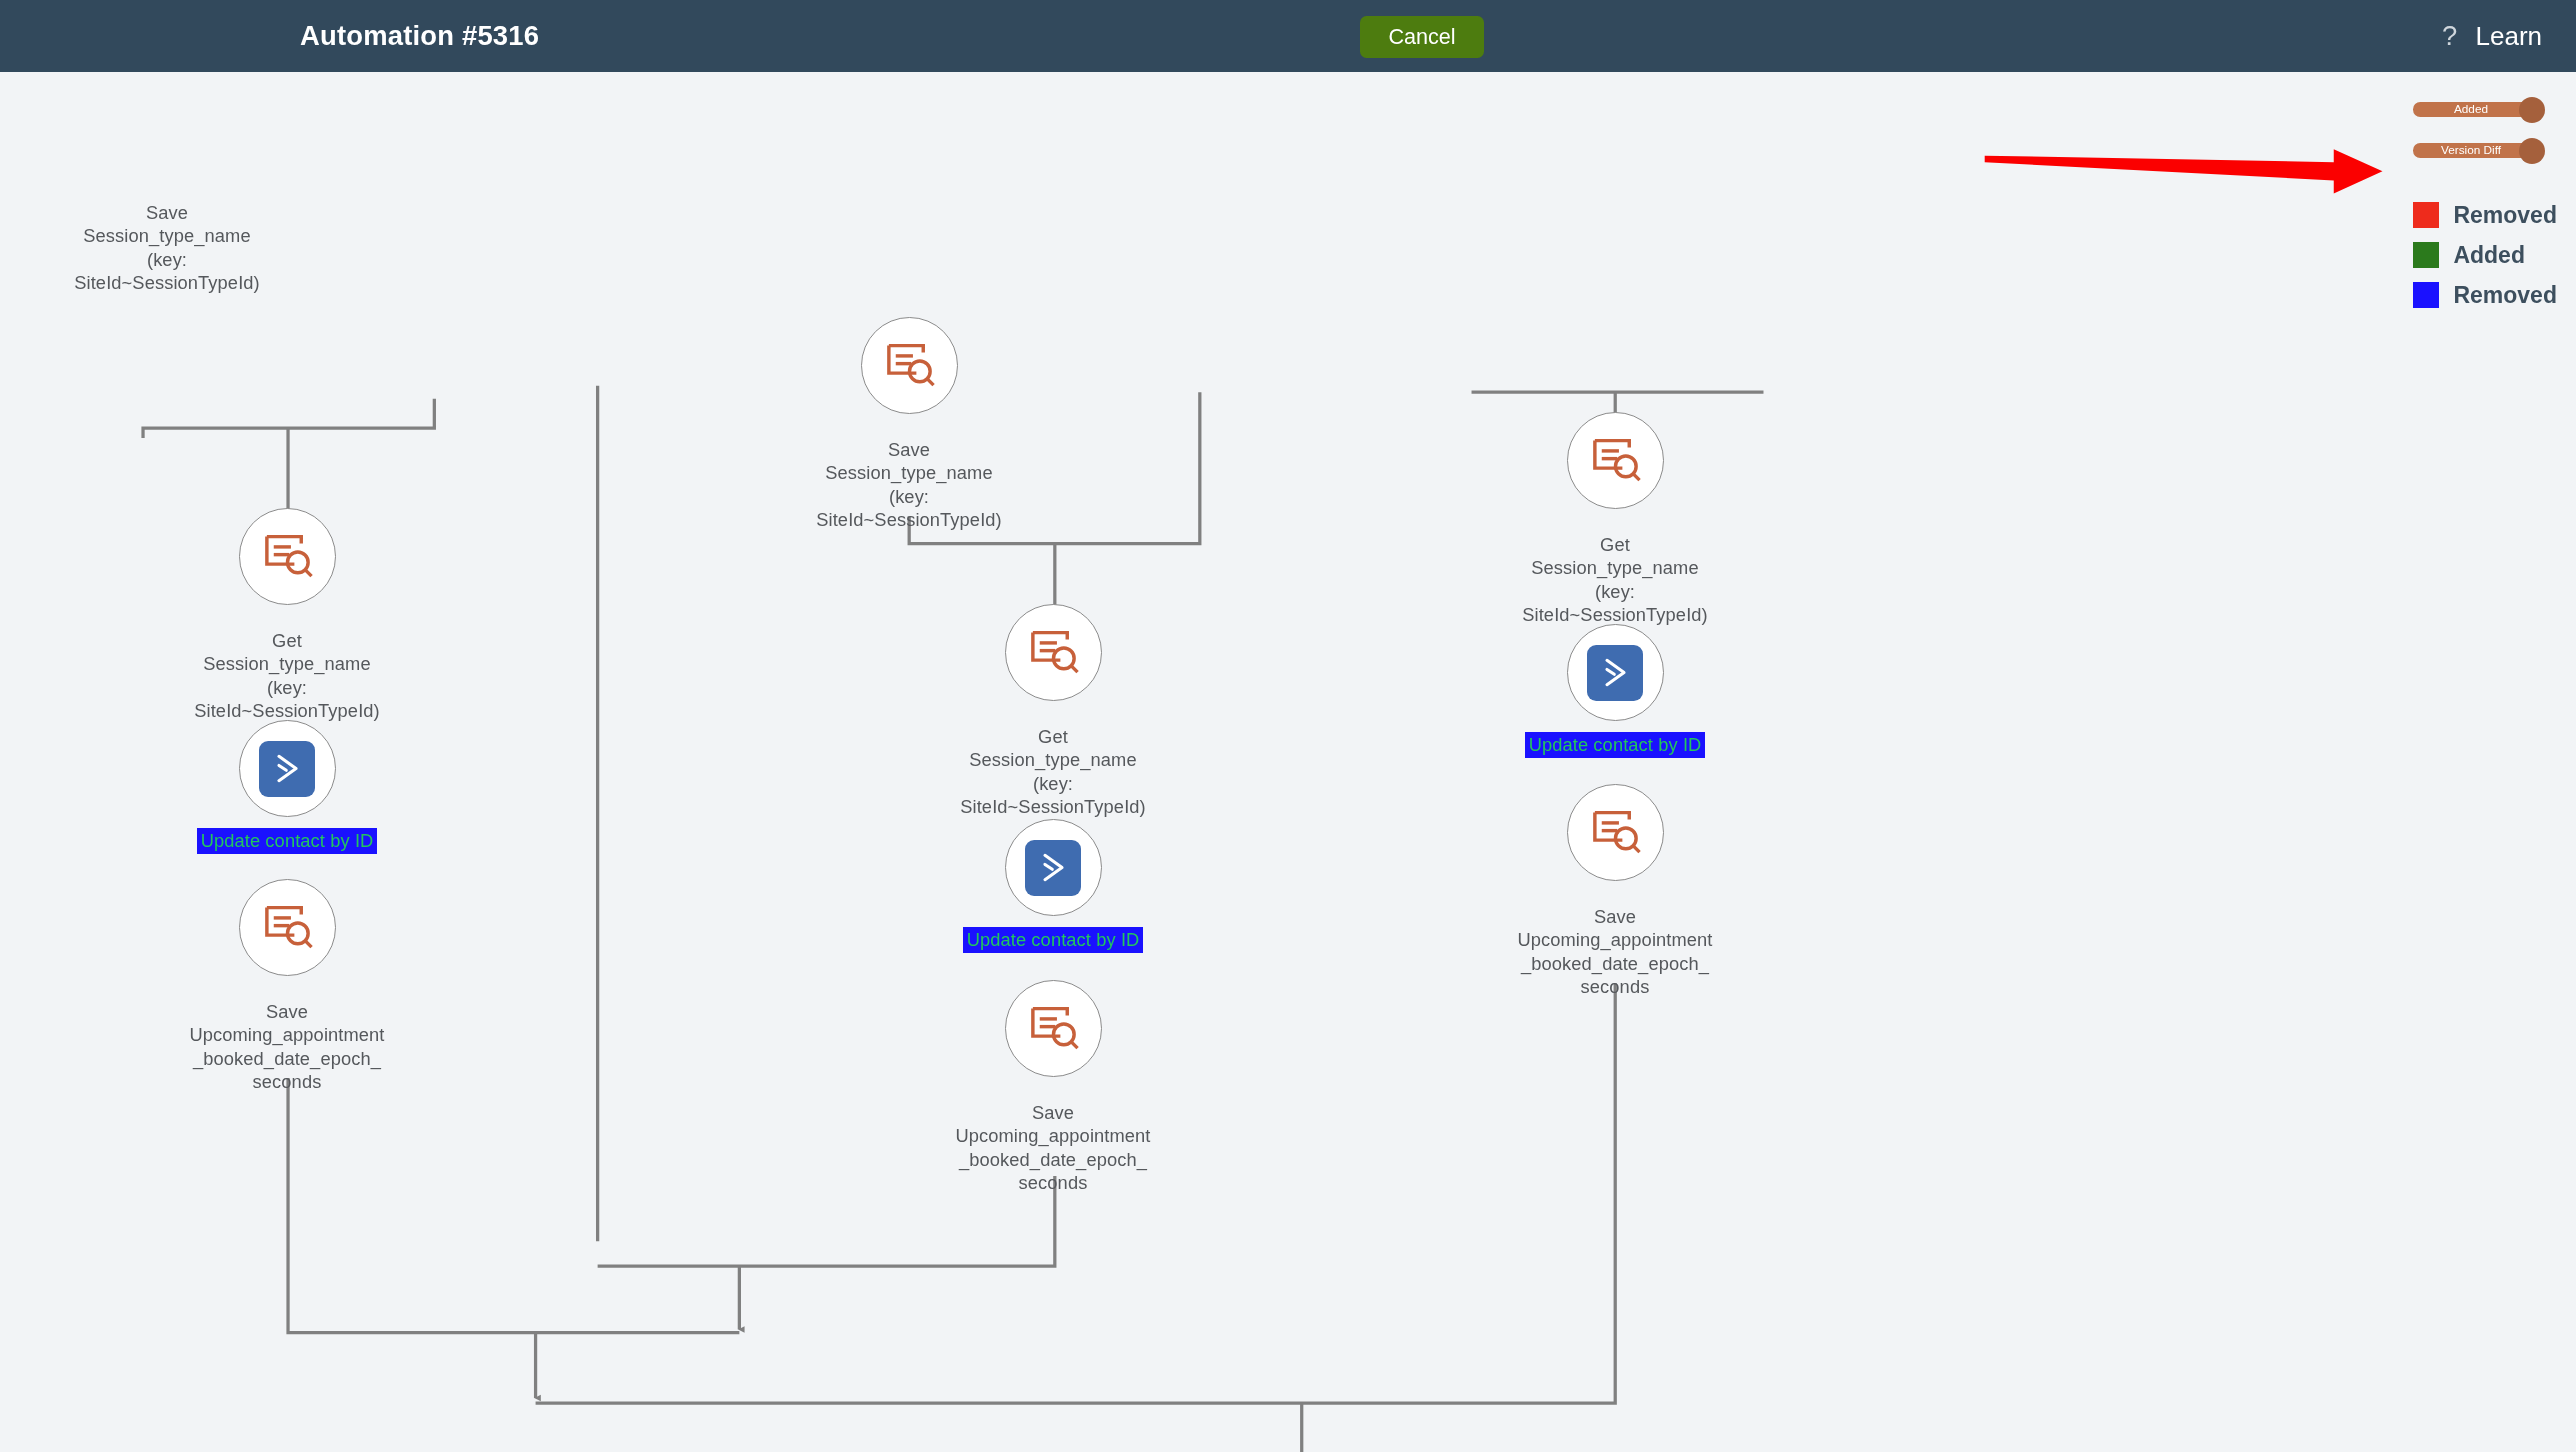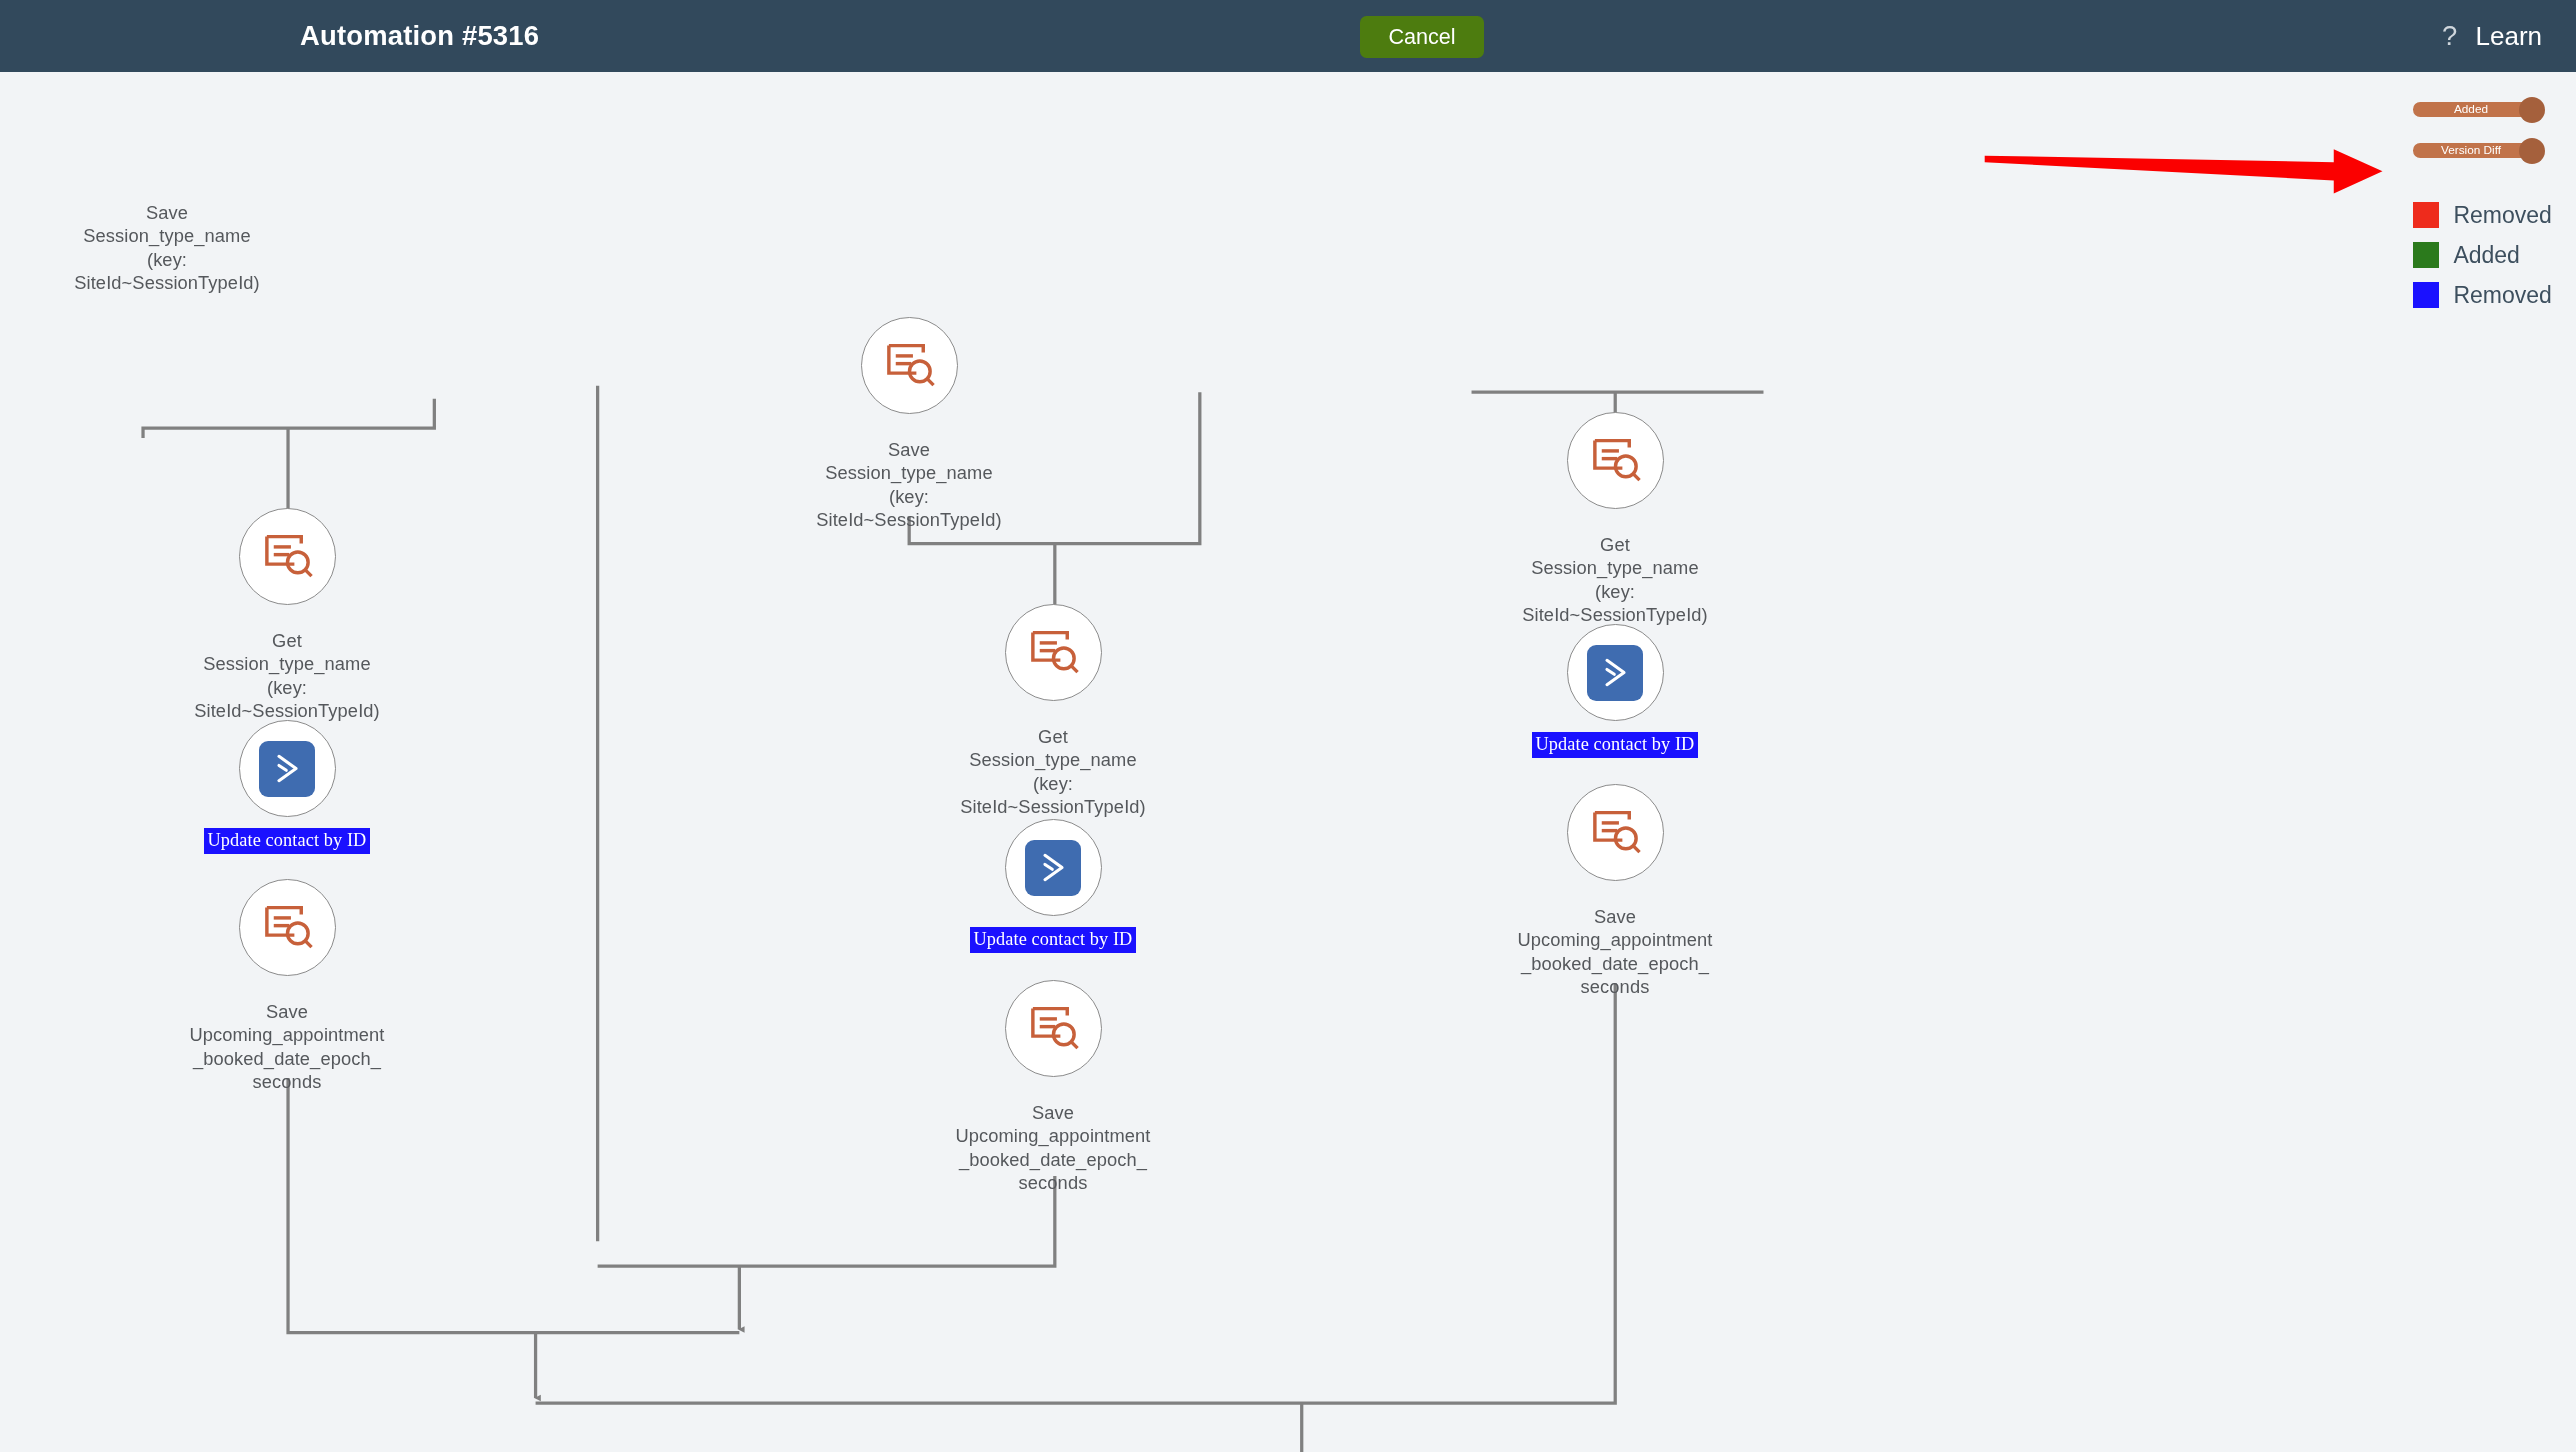--- a/index.html
+++ b/index.html
@@ -60,43 +60,43 @@
   .slider-thumb {
     position: absolute; left: 106px; top: 0; width: 26px; height: 26px;
     border-radius: 50%; background: #a5603c; cursor: pointer;
   }
   #zoom-slider { left: 2413px; top: 97px; }
   #versiondiff-slider { left: 2413px; top: 138px; }
 
   #legend { position: absolute; left: 2413px; top: 195px; width: 157px; }
   .legend-row { display: flex; align-items: center; height: 40px; }
   .legend-swatch { width: 26px; height: 26px; margin-right: 14.4px; flex: 0 0 auto; }
-  .legend-text { color: #3d4f5e; font-size: 23px; white-space: nowrap; }
+  .legend-text { color: #3d4f5e; font-size: 23px; white-space: nowrap; font-weight: bold; }
 
   
   #red-arrow { position: absolute; left: 1972px; top: 131px; width: 418px; height: 78px; pointer-events: none; }
 
   
   #canvas { position: absolute; left: 0; top: 72px; width: 2576px; height: 1381px; }
   #edges { position: absolute; left: 0; top: 0; width: 2576px; height: 1381px; }
 
   .node { position: absolute; width: 196px; text-align: center; }
   .node-circle {
     width: 97px; height: 97px; margin: 0 auto;
     border: 1.3px solid #8b8b8b; border-radius: 50%;
     background: #ffffff;
     display: flex; align-items: center; justify-content: center;
   }
   .node-label {
     margin-top: 24px; font-size: 18.3px; line-height: 1.28;
     color: #55585c; letter-spacing: 0.1px; word-break: break-word;
   }
   .node-label.diff-modified {
-    background: #1a11ff; color: #ffffff; display: inline-block;
-    padding: 1.3px 3.9px; margin-top: 10.5px; font-family: Liberation Serif, serif;
+    background: #1a11ff; color: #22c55e; display: inline-block;
+    padding: 1.3px 3.9px; margin-top: 10.5px;
   }
   .label-wrap { width: 196px; display: flex; justify-content: center; }
   .ac-logo {
     width: 56px; height: 56px; background: #3f6cb0; border-radius: 9.1px;
     display: flex; align-items: center; justify-content: center;
   }
 </style>
 </head>
 <body>
 

